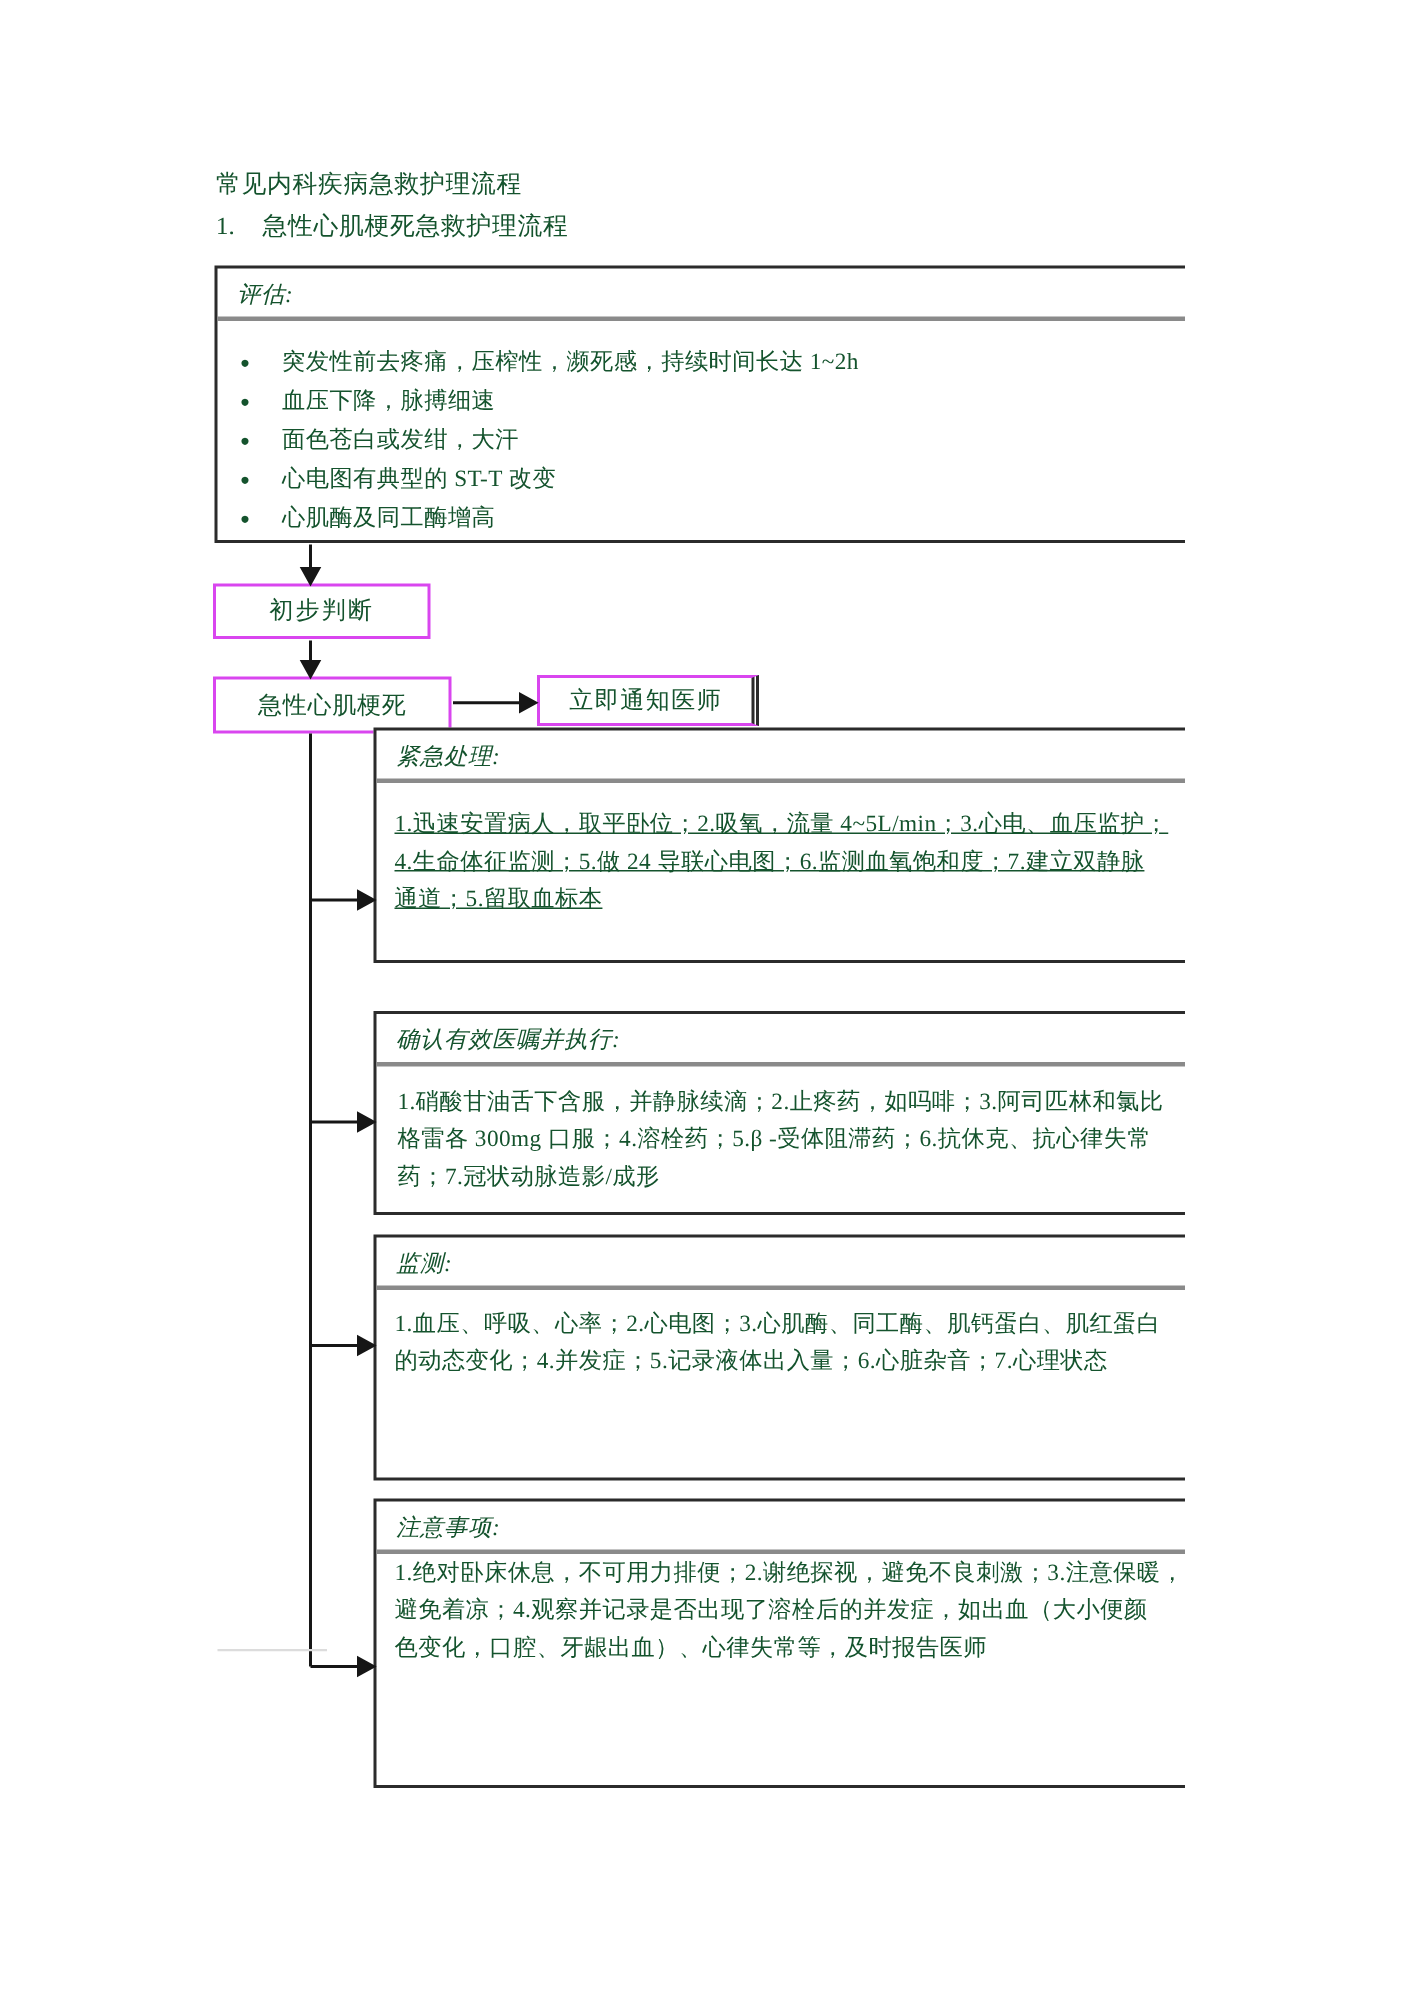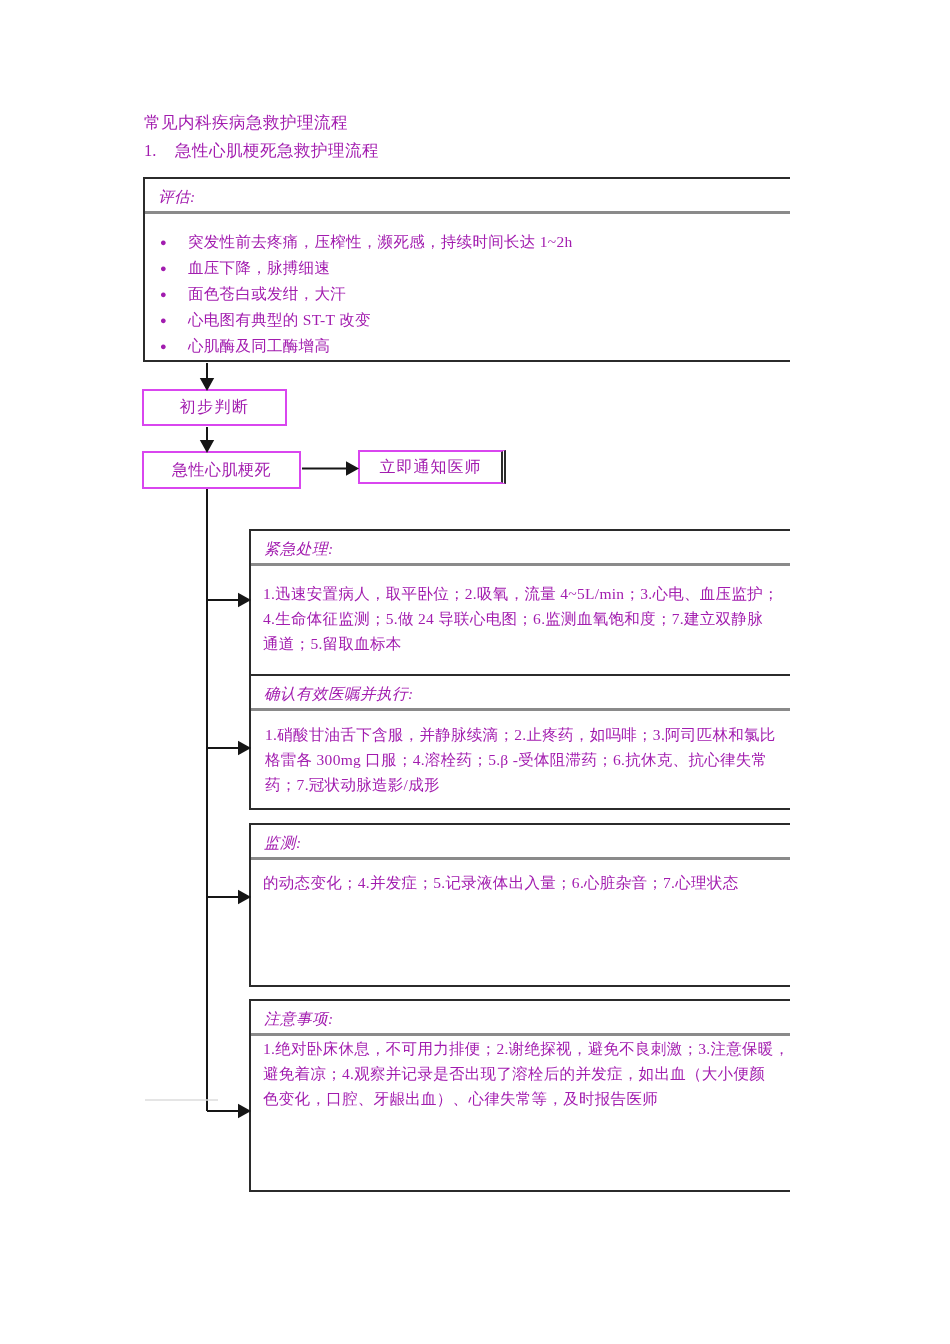--- a/index.html
+++ b/index.html
@@ -2,21 +2,21 @@
 <html><head>
 <meta charset="utf-8">
 <style>
   html, body { margin: 0; padding: 0; background: #ffffff; }
   .page {
     position: relative;
     width: 790px;
     height: 1344px;
     background: #ffffff;
     font-family: "Liberation Serif", "DejaVu Serif", serif;
-    color: #a21caf;
+    color: #14532d;
     overflow: hidden;
   }
   .doc-title {
     position: absolute;
     left: 144px; top: 112px;
     font-size: 16.5px; line-height: 21px;
     letter-spacing: 0.5px;
     white-space: nowrap;
   }
   .doc-subtitle {
@@ -81,25 +81,25 @@
     white-space: nowrap;
     text-align: right;
   }
   #node-prelim { left: 142px; top: 389px; width: 145px; height: 37px; }
   #node-ami    { left: 142px; top: 451px; width: 159px; height: 38px; letter-spacing: 0.5px; }
   #node-notify { left: 358px; top: 450px; width: 148px; height: 34px; letter-spacing: 1px;
                  border-right: 5px double #2b2b2b; }
 
   
   .step { left: 249px; width: 563px; }
-  #step-0 { top: 529px;  height: 157px; }
+  #step-0 { top: 485px;  height: 157px; }
   #step-1 { top: 674px;  height: 136px; }
   #step-2 { top: 823px;  height: 164px; }
   #step-3 { top: 999px;  height: 193px; }
-  #step-0 .bdy { padding-top: 15px; }
+  #step-0 .bdy { padding-top: 15px; text-decoration: underline; }
   #step-1 .bdy { padding-top: 11px; padding-left: 14px; }
   #step-2 .bdy { padding-top: 10px; }
   #step-3 .bdy { }
   .bline { white-space: nowrap; }
 
   .connectors {
     position: absolute; left: 0; top: 0;
     pointer-events: none;
   }
 </style>
@@ -151,20 +151,21 @@
     <div class="bline">1.硝酸甘油舌下含服，并静脉续滴；2.止疼药，如吗啡；3.阿司匹林和氯比</div>
         <div class="bline">格雷各 300mg 口服；4.溶栓药；5.β -受体阻滞药；6.抗休克、抗心律失常</div>
         <div class="bline">药；7.冠状动脉造影/成形</div>
       </div>
   </div>
 
   <div class="fbox step" id="step-2">
     <div class="hdr">监测:</div>
     <div class="bdy">
 
+    <div class="bline">1.血压、呼吸、心率；2.心电图；3.心肌酶、同工酶、肌钙蛋白、肌红蛋白</div>
         <div class="bline">的动态变化；4.并发症；5.记录液体出入量；6.心脏杂音；7.心理状态</div>
       </div>
   </div>
 
   <div class="fbox step" id="step-3">
     <div class="hdr">注意事项:</div>
     <div class="bdy">
 
     <div class="bline">1.绝对卧床休息，不可用力排便；2.谢绝探视，避免不良刺激；3.注意保暖，</div>
         <div class="bline">避免着凉；4.观察并记录是否出现了溶栓后的并发症，如出血（大小便颜</div>

